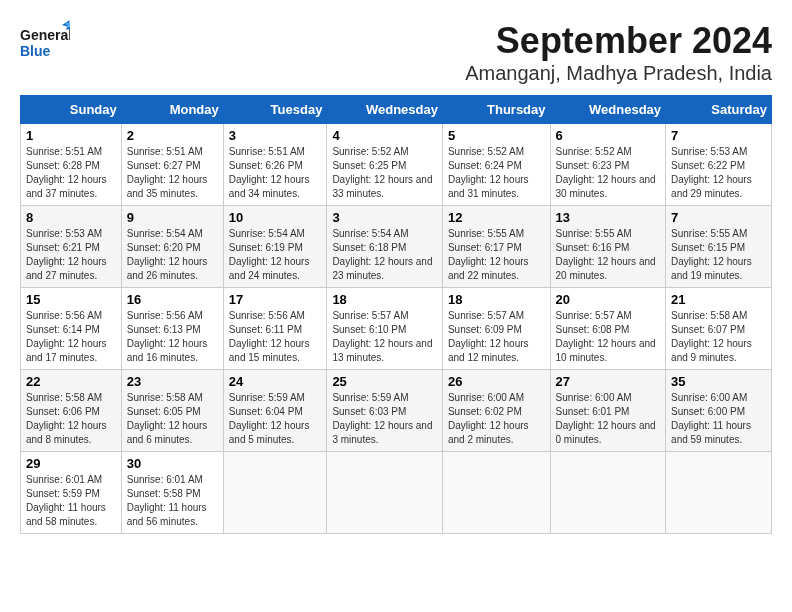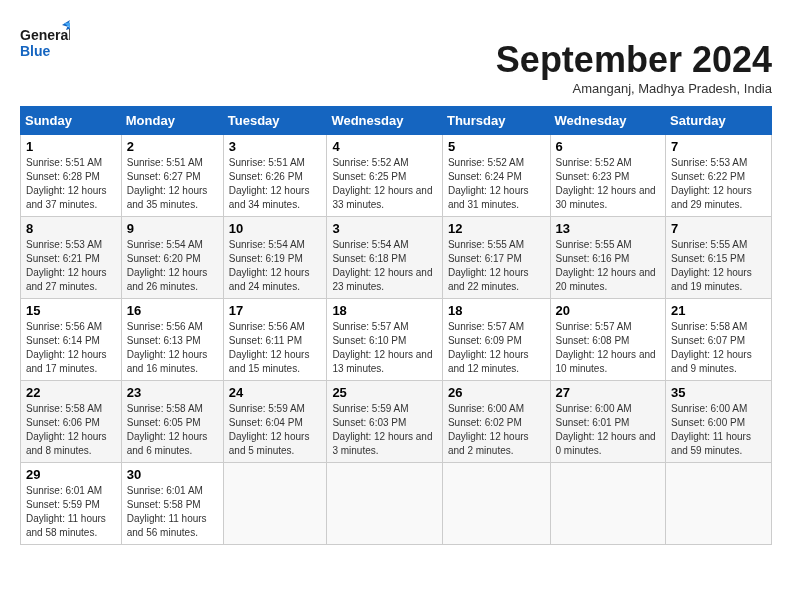--- a/index.html
+++ b/index.html
@@ -11,41 +11,40 @@
       padding: 20px;
     }
     .header-section {
       display: flex;
       justify-content: space-between;
       align-items: flex-start;
       margin-bottom: 10px;
     }
     .title-section {
       text-align: right;
-      margin-top: 19px;
     }
     .month-title {
       font-size: 36px;
       font-weight: bold;
       color: #1a1a1a;
     }
     .subtitle {
-      font-size: 13px;
+      font-size: 20px;
       color: #333;
     }
     .calendar-table {
       width: 100%;
       border-collapse: collapse;
       font-size: 11px;
     }
     .calendar-table th {
       background-color: #1565c0;
       color: #fff;
       padding: 6px 4px;
-      text-align: left;
+      text-align: right;
       font-size: 13px;
       font-weight: bold;
       border: 1px solid #1565c0;
     }
     .calendar-table td {
       border: 1px solid #ccc;
       padding: 4px 5px;
       vertical-align: top;
       min-height: 70px;
       height: 80px;

